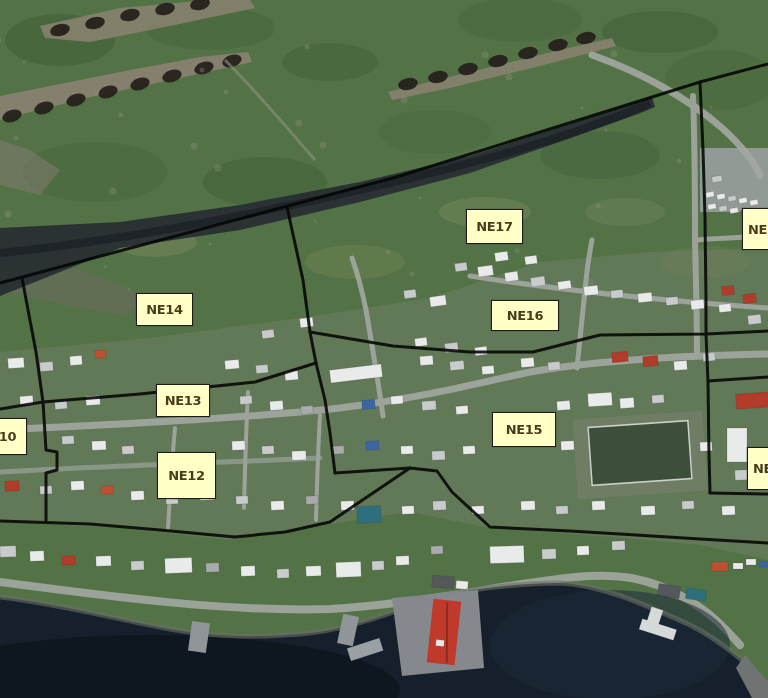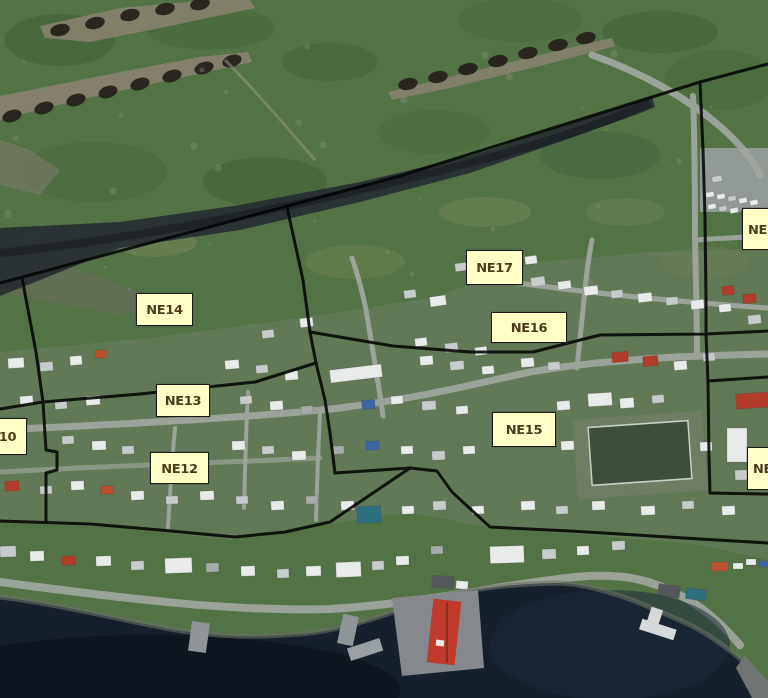--- a/index.html
+++ b/index.html
@@ -302,23 +302,23 @@
     <polyline points="0,409 43,402 140,394 255,382 316,363"></polyline>
     <polyline points="287,207 303,280 310,332 316,363"></polyline>
     <polyline points="316,363 325,400 330,433 335,473"></polyline>
     <polyline points="335,473 410,468 437,471 452,492 490,527 570,531 620,534 700,539 768,543"></polyline>
     <polyline points="0,521 90,524 160,530 235,537 285,532 330,522 410,468"></polyline>
     <polyline points="43,402 46,450 57,452 57,470 46,473 46,522"></polyline>
   </g>
 </svg>
 
 <div class="labels" id="labels">
-      <div class="zone-label" style="left: 466px; top: 209px; width: 57px; height: 35px; margin-top: 41px;">NE17</div>
+      <div class="zone-label" style="left: 466px; top: 209px; width: 57px; height: 35px;">NE17</div>
       <div class="zone-label" style="left: 136px; top: 293px; width: 57px; height: 33px;">NE14</div>
-      <div class="zone-label" style="left: 491px; top: 312px; width: 76px; height: 31px;">NE16</div>
+      <div class="zone-label" style="left: 491px; top: 300px; width: 68px; height: 31px;">NE16</div>
       <div class="zone-label" style="left: 156px; top: 384px; width: 54px; height: 33px;">NE13</div>
       <div class="zone-label" style="left: 492px; top: 412px; width: 64px; height: 35px;">NE15</div>
-      <div class="zone-label" style="left: 150px; top: 452px; width: 59px; height: 32px;">NE12</div>
+      <div class="zone-label" style="left: 157px; top: 452px; width: 59px; height: 47px;">NE12</div>
       <div class="zone-label" style="left: -31px; top: 418px; width: 58px; height: 37px;">NE10</div>
       <div class="zone-label left" style="left: 742px; top: 208px; width: 60px; height: 42px;">NE</div>
       <div class="zone-label left" style="left: 747px; top: 447px; width: 60px; height: 43px;">NE</div>
     </div>
 </div>
 
 </body></html>

